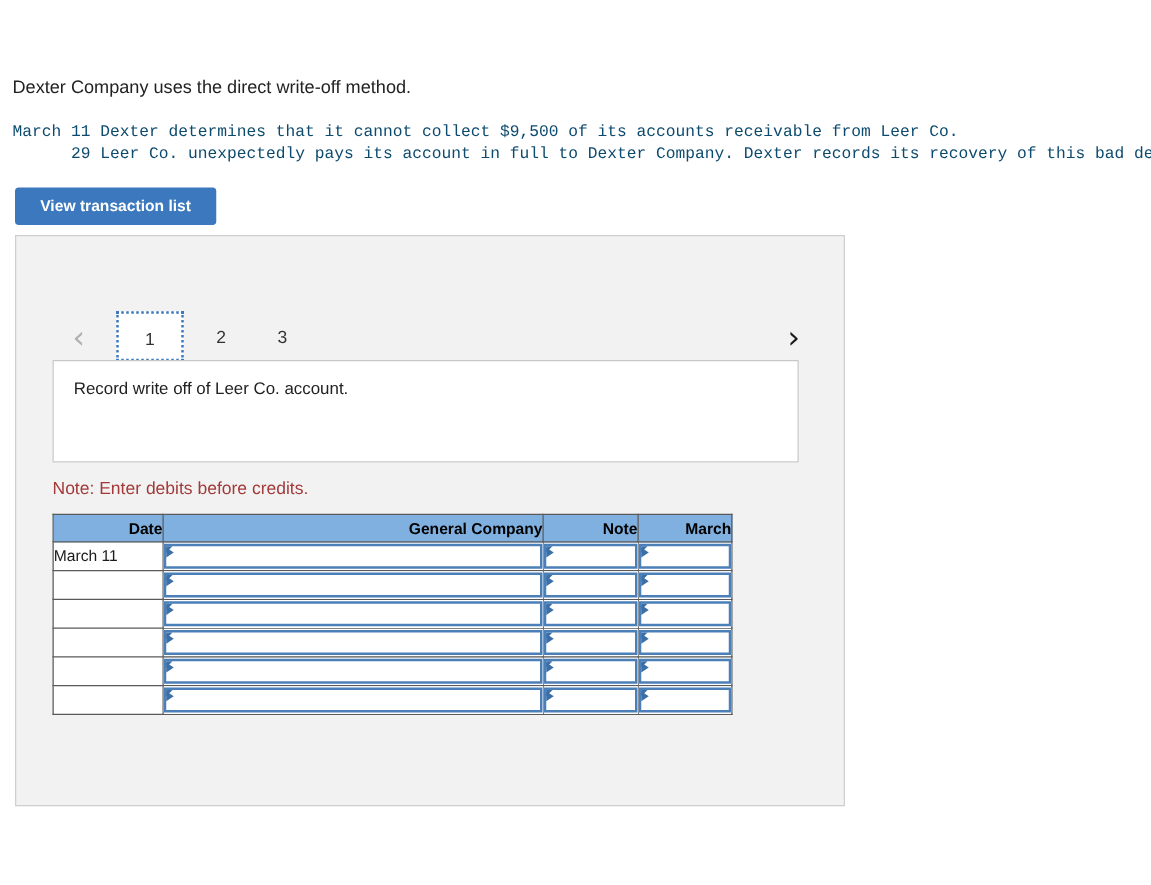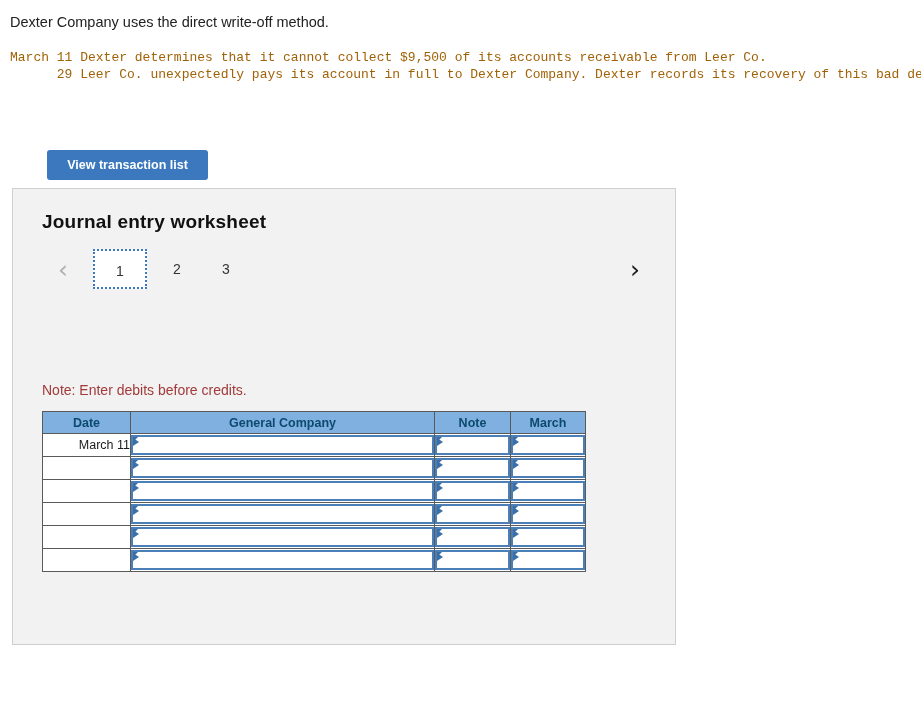--- a/index.html
+++ b/index.html
@@ -22,30 +22,31 @@
     left: 10px;
     top: 12px;
     width: 905px;
   }
   .prose-line {
     font-family: "Liberation Sans", sans-serif;
     font-size: 14.5px;
     line-height: 20px;
     color: #222222;
     white-space: pre;
+    margin-top: 48px;
   }
   .mono-block {
     margin-top: 17px;
     margin-bottom: 0;
   }
   .mono-line {
     font-family: "Liberation Mono", "DejaVu Sans Mono", monospace;
     font-size: 13px;
     line-height: 17px;
-    color: #a16207;
+    color: #0c4a6e;
     white-space: pre;
     letter-spacing: 0px;
   }
   .prose-line.second {
     margin-top: 18px;
   }
 
   
   .btn-blue {
     display: inline-block;
@@ -64,21 +65,20 @@
     user-select: none;
     white-space: nowrap;
   }
 
   #view-transaction-list-button {
     position: absolute;
     left: 12px;
     top: 150px;
     width: 161px;
     height: 30px;
-    margin-left: 35px;
   }
 
   
   #worksheet-panel {
     position: absolute;
     left: 12px;
     top: 188px;
     width: 664px;
     height: 457px;
     background: #f2f2f2;
@@ -175,39 +175,39 @@
     left: 29px;
     top: 222px;
     border-collapse: collapse;
     table-layout: fixed;
   }
   #journal-table th {
     background: #7fb0e0;
     border: 1px solid #5a5a5a;
     font-size: 12.5px;
     font-weight: bold;
-    color: #0c4a6e;
+    color: #000000;
     height: 21px;
     padding: 0;
-    text-align: center;
+    text-align: right;
   }
   #journal-table td {
     border: 1px solid #5a5a5a;
     background: #ffffff;
     height: 22px;
     padding: 0;
     vertical-align: middle;
   }
   .col-date    { width: 88px; }
   .col-journal { width: 304px; }
   .col-debit   { width: 76px; }
   .col-credit  { width: 75px; }
 
   td.date-cell {
-    text-align: right;
+    text-align: left;
     padding-right: 9px;
     font-size: 12.5px;
     color: #1b1b1b;
     box-sizing: border-box;
   }
 
   
   td.input-cell {
     padding: 0;
     position: relative;
@@ -253,30 +253,32 @@
   <div class="mono-block">
     <div class="mono-line">March 11 Dexter determines that it cannot collect $9,500 of its accounts receivable from Leer Co.</div>
     <div class="mono-line">      29 Leer Co. unexpectedly pays its account in full to Dexter Company. Dexter records its recovery of this bad debt.</div>
   </div>
 </div>
 
 <div class="btn-blue" id="view-transaction-list-button">View transaction list</div>
 
 <div id="worksheet-panel">
 
-  <div id="worksheet-title">Journal entry worksheet</div>
 
   <div id="pager">
     <div class="pager-chev" id="pager-prev">‹</div>
     <div class="pager-tab active" id="pager-tab-0">1</div>
     <div class="pager-tab" id="pager-tab-1">2</div>
     <div class="pager-tab" id="pager-tab-2">3</div>
     <div class="pager-chev" id="pager-next">›</div>
   </div>
 
+  <div id="description-box">
+    <div id="description-text">Record write off of Leer Co. account.</div>
+  </div>
 
   <div id="note-text">Note: Enter debits before credits.</div>
 
   <table id="journal-table">
     <colgroup>
       <col class="col-date">
       <col class="col-journal">
       <col class="col-debit">
       <col class="col-credit">
     </colgroup>

